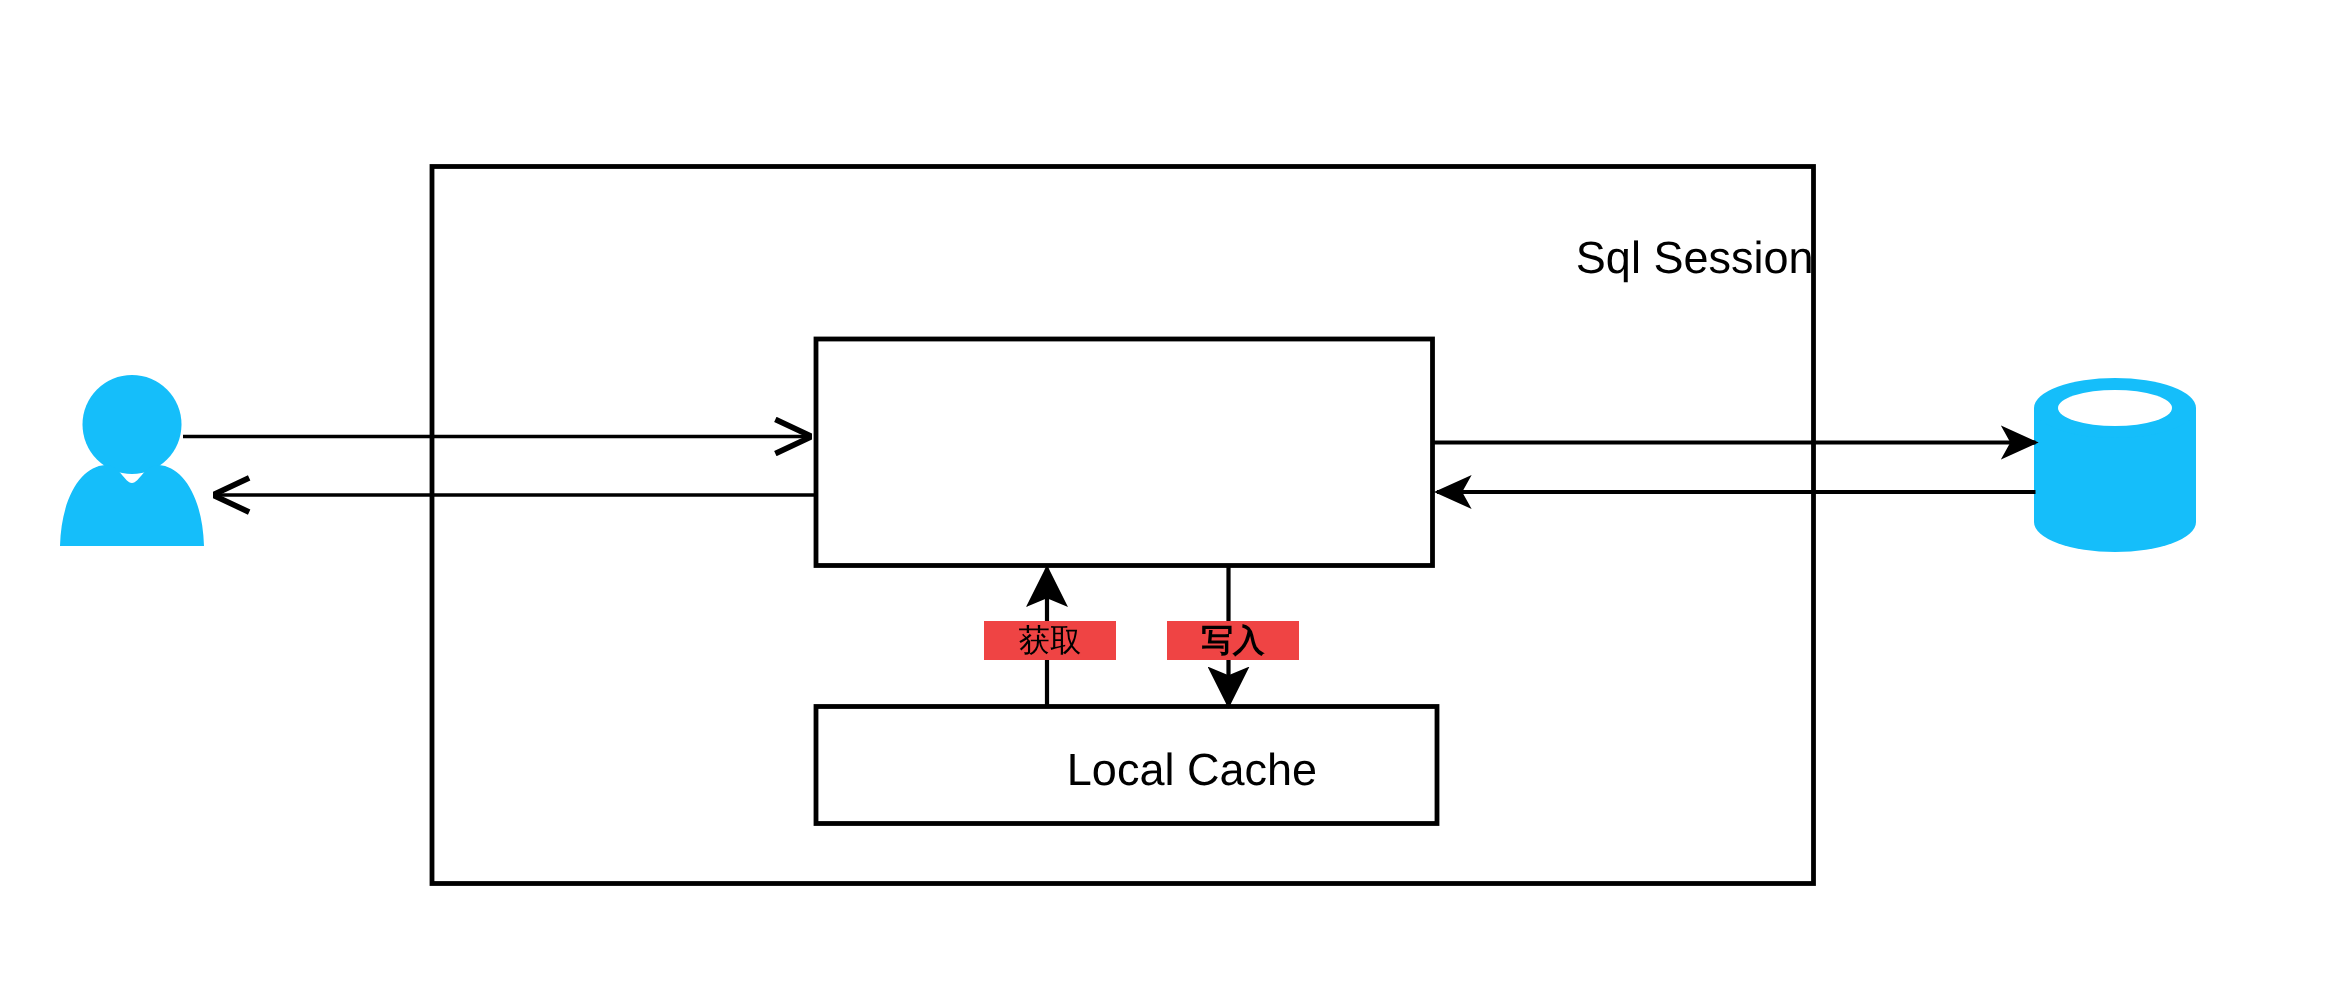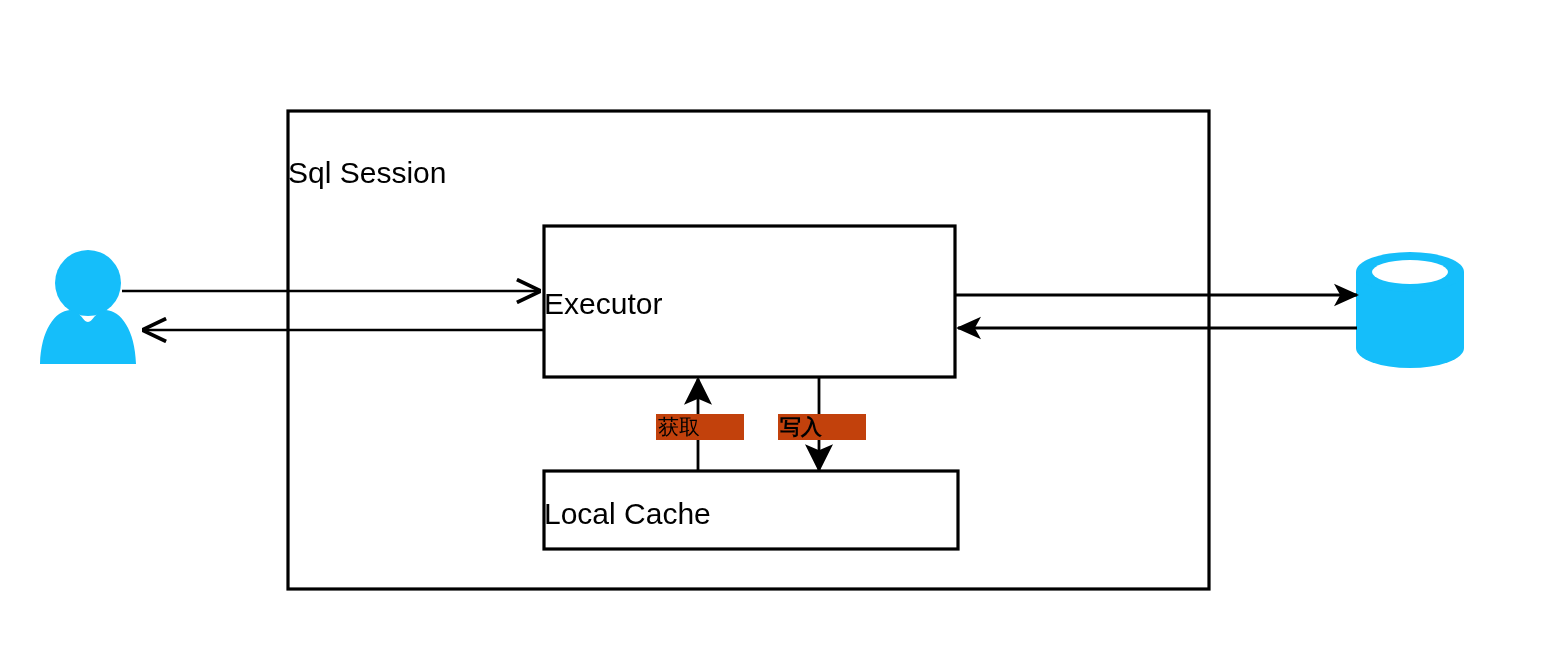--- a/index.html
+++ b/index.html
@@ -21,21 +21,21 @@
   }
   #diagram-svg {
     position: absolute;
     left: 0;
     top: 0;
     width: 1562px;
     height: 672px;
   }
   .box-label {
     position: absolute;
-    text-align: left;
+    text-align: right;
     color: #000000;
     white-space: nowrap;
     font-family: "Liberation Sans", sans-serif;
   }
   #session-title {
     left: 288px;
     top: 153px;
     width: 921px;
     font-size: 30px;
     line-height: 40px;
@@ -49,26 +49,27 @@
   }
   #local-cache-label {
     left: 544px;
     top: 494px;
     width: 334px;
     font-size: 30px;
     line-height: 40px;
   }
   .edge-label {
     position: absolute;
+    text-align: center;
     color: #000000;
     white-space: nowrap;
     font-size: 21px;
     line-height: 26px;
     font-family: "DejaVu Sans", "Liberation Sans", sans-serif;
-    background: #c2410c;
+    background: #ef4444;
     padding: 0 2px;
   }
   #fetch-label {
     left: 656px;
     top: 414px;
     width: 84px;
   }
   #write-label {
     left: 778px;
     top: 414px;
@@ -125,21 +126,20 @@
 
     <line x1="1357" y1="328" x2="958" y2="328" stroke="#000000" stroke-width="2.8" marker-end="url(#arrow-solid-right)"></line>
 
     <line x1="698" y1="470" x2="698" y2="379" stroke="#000000" stroke-width="2.8" marker-end="url(#arrow-up-solid)"></line>
 
     <line x1="819" y1="378" x2="819" y2="470" stroke="#000000" stroke-width="2.8" marker-end="url(#arrow-up-solid)"></line>
   </svg>
 
   <div class="box-label" id="session-title">Sql Session</div>
 
-  <div class="box-label" id="executor-label">Executor</div>
 
   <div class="box-label" id="local-cache-label">Local Cache</div>
 
   <div class="edge-label" id="fetch-label">获取</div>
 
   <div class="edge-label" id="write-label">写入</div>
 
 </div>
 
 </body></html>

